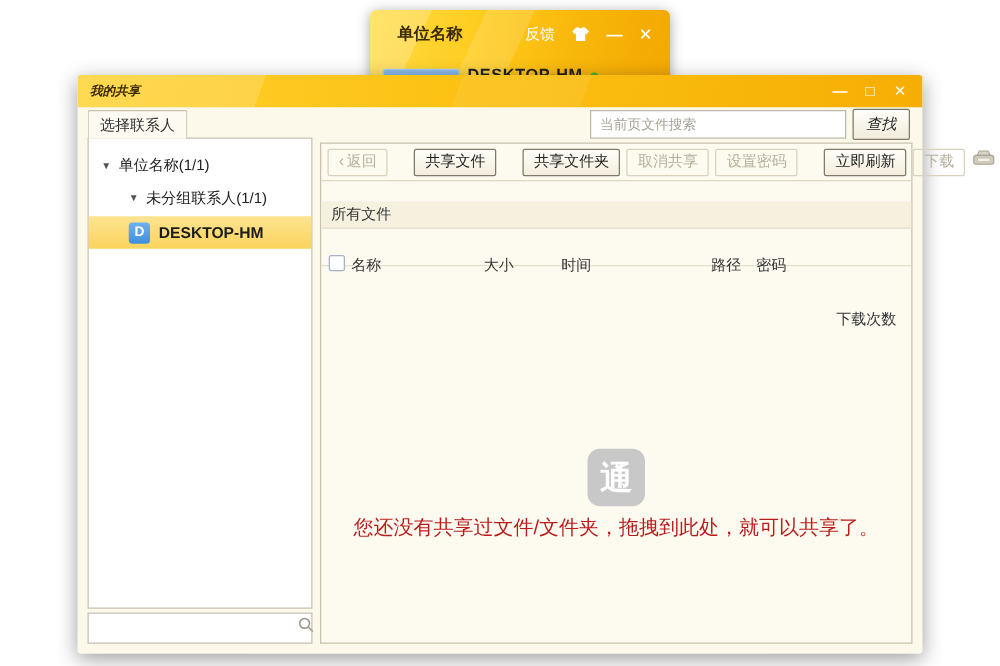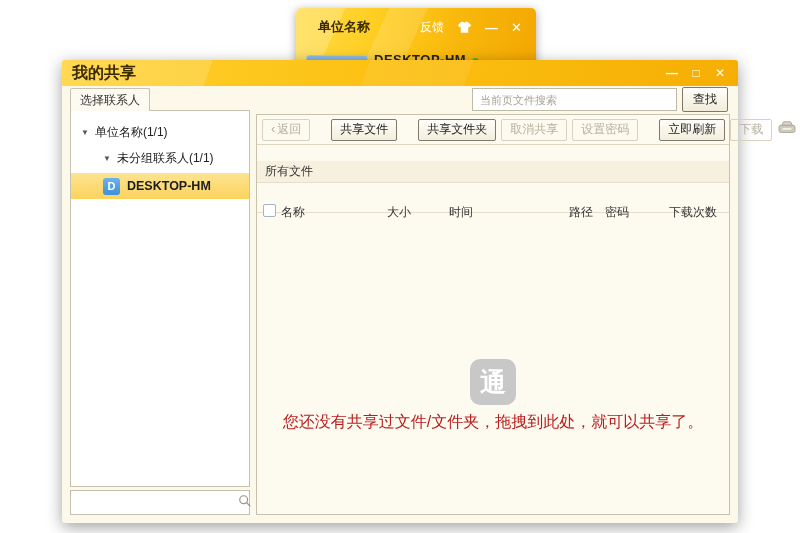--- a/index.html
+++ b/index.html
@@ -30,21 +30,21 @@
 
   
   .main-window { position:absolute; left:62px; top:60px; width:676px; height:463px;
     background:#fcf8ea; border-radius:3px; z-index:2;
     box-shadow:0 4px 16px rgba(0,0,0,.38); }
   .titlebar { height:26px; border-radius:3px 3px 0 0; display:flex; align-items:center;
     padding:0 10px;
     background:
       linear-gradient(110deg, rgba(255,255,255,.16) 0 22%, rgba(255,255,255,0) 22% 45%, rgba(255,255,255,.08) 45% 60%, rgba(255,255,255,0) 60%),
       linear-gradient(100deg,#ffd231 0%,#fcc113 45%,#f6ae04 100%); }
-  .mw-title { font-size:16px; font-weight:bold; color:#3a2a00; }
+  .mw-title { font-size:10px; font-weight:bold; color:#3a2a00;font-style:italic; }
   .mw-ctls { margin-left:auto; display:flex; gap:8px; }
   .mw-ctl { width:16px; text-align:center; color:#fff; font-size:12px; font-weight:bold; }
 
   
   .side-tab { position:absolute; left:8px; top:28px; height:23px; padding:0 9px;
     background:#fdfaf1; border:1px solid #c8c1ad; border-bottom:none;
     border-radius:2px 2px 0 0; font-size:12px; color:#333; line-height:22px; z-index:3;text-align:right; }
   .tree-panel { position:absolute; left:8px; top:50px; width:180px; height:377px;
     background:#fff; border:1px solid #c8c1ad; }
   .tree-item { height:26px; display:flex; align-items:center; font-size:12px; color:#222; }
@@ -63,42 +63,42 @@
     padding:0 6px; background:transparent; }
   .mag { margin-right:5px; }
 
   
   .top-search-input { position:absolute; left:410px; top:28px; width:205px; height:23px;
     border:1px solid #bfb9a8; background:#fff; font-size:11px; padding:0 7px;
     color:#444; outline:none; }
   .top-search-input::placeholder { color:#a8a396; }
   .find-btn { position:absolute; left:620px; top:27px; width:46px; height:25px;
     border:1px solid #7d7868; border-radius:2px; font-size:12px; color:#222;
-    background:linear-gradient(#fffef9,#f1ecdb); }
+    background:linear-gradient(#fffef9,#f1ecdb);font-style:italic; }
 
   
   .content { position:absolute; left:194px; top:54px; width:474px; height:401px;
     border:1px solid #c8c1ad; background:#fdfaf0; display:flex; flex-direction:column;gap:16px; }
   .toolbar { height:30px; border-bottom:1px solid #ddd7c4; display:flex;
     align-items:center; padding:0 5px; gap:5px; flex:none; }
   .tb-btn { height:22px; padding:0 8px; font-size:12px; border-radius:2px;
     background:linear-gradient(#fefdf8,#f3eedd); white-space:nowrap; }
   .tb-btn.on { border:1px solid #7e796b; color:#1e1e1e;margin-left:16px; }
   .tb-btn.off { border:1px solid #d7d1be; color:#b7b09d; background:transparent; }
   .chev { margin-right:2px; font-size:13px; }
   .printer { margin-left:auto; margin-right:10px; }
   .files-bar { height:22px; line-height:21px; background:#f6f1df;
     border-bottom:1px solid #e4decb; font-size:12px; color:#333; padding-left:8px; flex:none; }
   .header-row { height:14px; border-bottom:1px solid #e4decb; position:relative;
     font-size:12px; color:#333; flex:none; }
   .hr-label { position:absolute; top:5px; }
   .cb { position:absolute; left:6px; top:5px; width:13px; height:13px; background:#fff;
     border:1px solid #a4b4c6; border-radius:2px; }
   .c-name{left:24px;} .c-size{left:130px;} .c-time{left:192px;}
-  .c-path{left:312px;} .c-pass{left:348px;} .c-count{left:412px;}
+  .c-path{left:312px;} .c-pass{left:348px;} .c-count{left:412px;margin-top:43px;}
 
   .empty { flex:1; display:flex; flex-direction:column; align-items:center; }
   .logo { margin-top:130px; width:46px; height:46px; border-radius:10px;
     background:#c8c8c8; display:flex; align-items:center; justify-content:center; }
   .logo span { color:#fff; font-size:26px; font-weight:bold; }
   .empty-msg { margin-top:7px; font-size:16px; color:#b91c1c; }
 </style>
 </head>
 <body>
 

